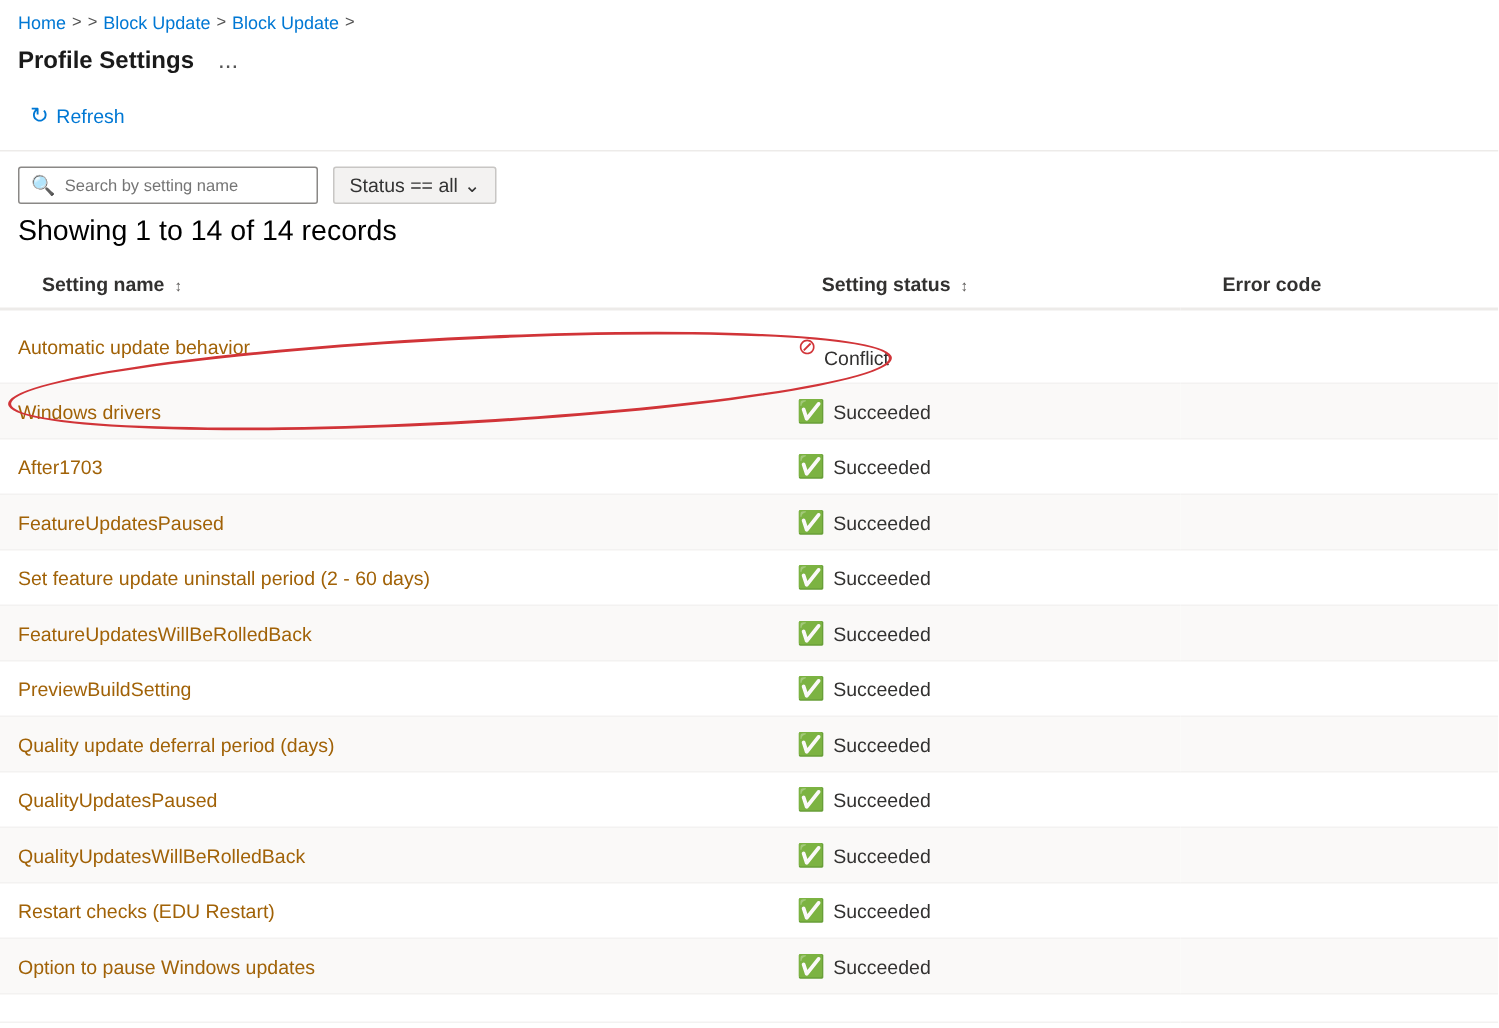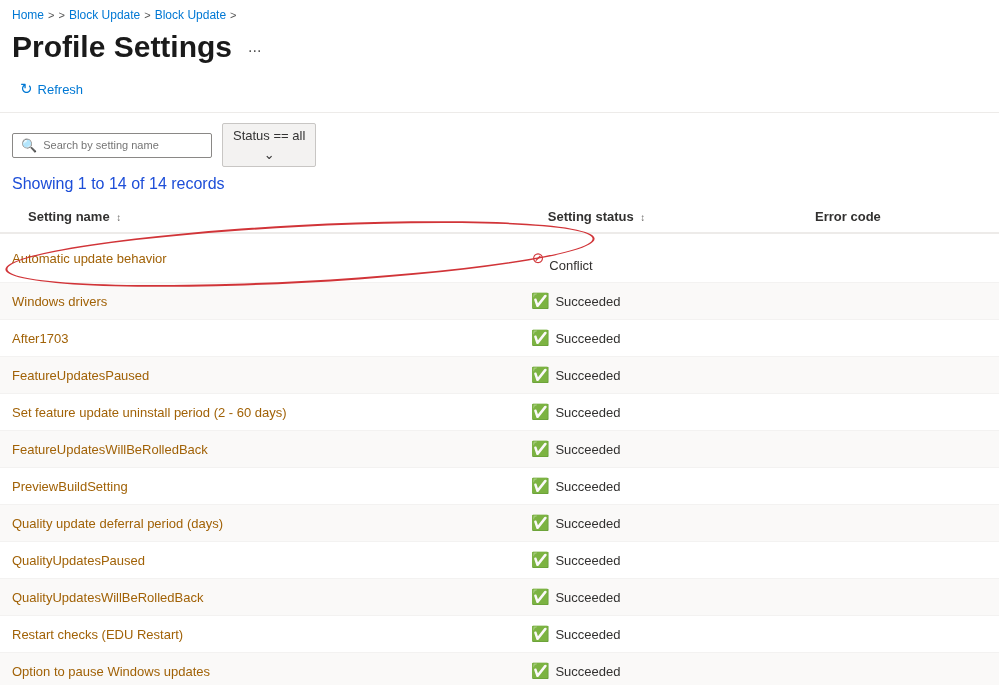--- a/index.html
+++ b/index.html
@@ -27,21 +27,21 @@
       text-decoration: none;
       cursor: pointer;
     }
     .header-row {
       display: flex;
       align-items: center;
       gap: 10px;
       padding: 4px 12px 6px 12px;
     }
     .page-title {
-      font-size: 30px;
+      font-size: 16px;
       font-weight: 600;
       color: #1a1a1a;
     }
     .ellipsis-btn {
       background: none;
       border: none;
       cursor: pointer;
       font-size: 16px;
       color: #555;
       padding: 2px 6px;
@@ -100,26 +100,25 @@
     .status-filter {
       display: flex;
       align-items: center;
       background: #f3f2f1;
       border: 1px solid #c8c6c4;
       border-radius: 2px;
       padding: 4px 10px;
       font-size: 13px;
       cursor: pointer;
       gap: 4px;
-      flex-direction: column;
     }
     .record-count {
       padding: 2px 12px 8px 12px;
-      font-size: 16px;
-      color: #1d4ed8;
+      font-size: 19px;
+      color: #000000;
     }
     .table-container {
       width: 100%;
       overflow-x: auto;
     }
     table {
       width: 100%;
       border-collapse: collapse;
     }
     thead tr {

